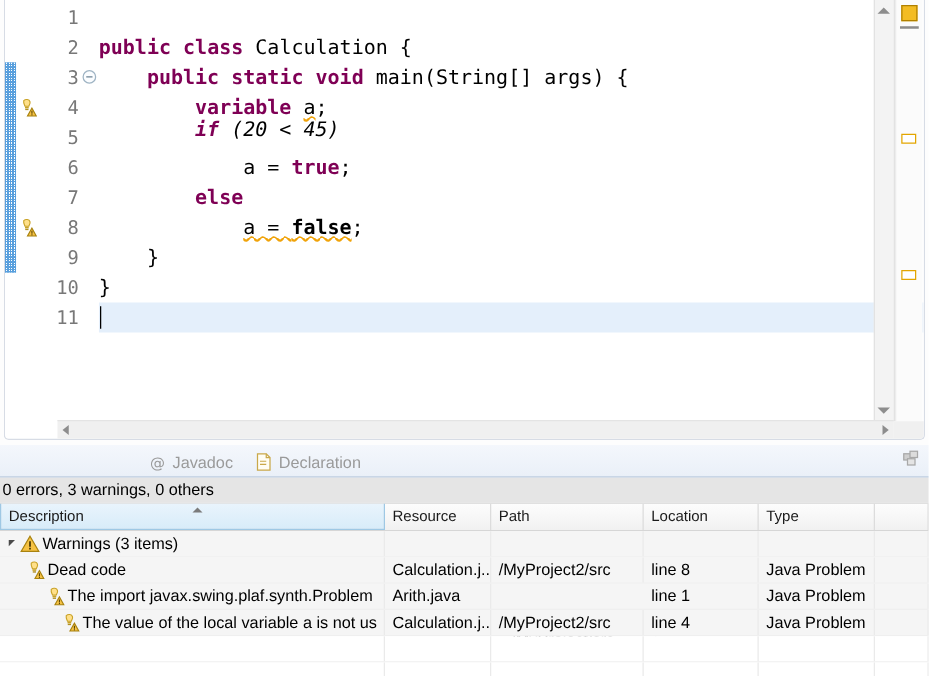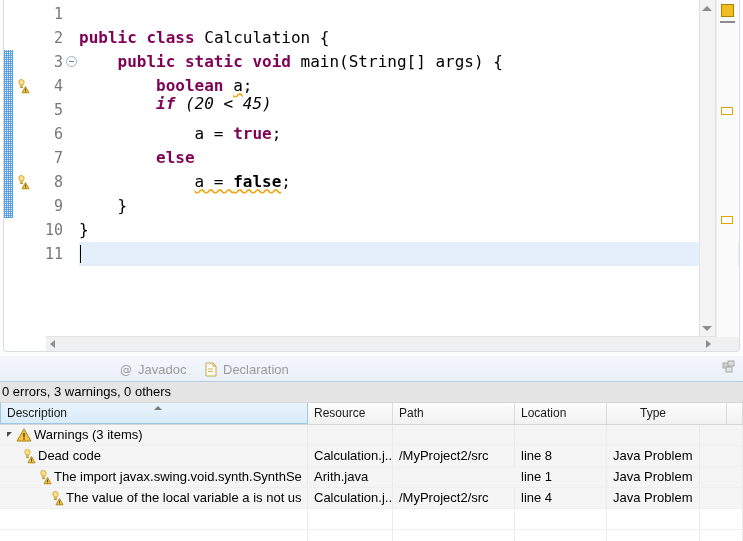--- a/index.html
+++ b/index.html
@@ -258,21 +258,21 @@
         </div>
 
       <div class="fold-col" id="foldcol">
           <div class="fold-marker" style="top: 56px;"></div>
         </div>
 
       <div class="code-col" id="codecol">
           <div class="code-line" style="top: 2px;">&nbsp;</div>
           <div class="code-line" style="top: 26px;"><span class="kw">public</span><span class="pl"> </span><span class="kw">class</span><span class="pl"> Calculation {</span></div>
           <div class="code-line" style="top: 50px;"><span class="pl">    </span><span class="kw">public</span><span class="pl"> </span><span class="kw">static</span><span class="pl"> </span><span class="kw">void</span><span class="pl"> main(String[] args) {</span></div>
-          <div class="code-line" style="top: 74px;"><span class="pl">        </span><span class="kw">boolean</span><span class="pl"> </span><span class="ident-warn">a</span><span class="pl">;</span></div>
+          <div class="code-line" style="top: 74px;"><span class="pl">        </span><span class="kw">variable</span><span class="pl"> </span><span class="ident-warn">a</span><span class="pl">;</span></div>
           <div class="code-line" style="top: 92px; font-style: italic;"><span class="pl">        </span><span class="kw">if</span><span class="pl"> (20 &lt; 45)</span></div>
           <div class="code-line" style="top: 122px;"><span class="pl">            a = </span><span class="kw">true</span><span class="pl">;</span></div>
           <div class="code-line" style="top: 146px;"><span class="pl">        </span><span class="kw">else</span></div>
           <div class="code-line" style="top: 170px;"><span class="pl">            </span><span class="ident-warn">a = </span><span class="kw ident-warn">false</span><span class="pl">;</span></div>
           <div class="code-line" style="top: 194px;"><span class="pl">    }</span></div>
           <div class="code-line" style="top: 218px;"><span class="pl">}</span></div>
           <div class="code-line current" style="top: 242px;">&nbsp;<span class="caret"></span></div>
         </div>
     </div>
 
@@ -325,21 +325,21 @@
       </div>
 
     <div class="summary">0 errors, 3 warnings, 0 others</div>
 
     <div class="ptable">
       <div class="thead" id="thead">
           <div class="th sorted" style="left: 0px; width: 308px;">Description<span class="sort-arrow"></span></div>
           <div class="th" style="left: 308px; width: 85px;">Resource</div>
           <div class="th" style="left: 393px; width: 122px;">Path</div>
           <div class="th" style="left: 515px; width: 92px;">Location</div>
-          <div class="th" style="left: 607px; width: 93px; margin-left: 27px;">Type</div>
+          <div class="th" style="left: 607px; width: 93px;">Type</div>
           <div class="th" style="left: 700px; width: 43px;"></div>
         </div>
       <div id="tbody">
           <div class="trow shade">
             <div class="cell desc" style="left: 0px; width: 308px;">
               <div class="desc-inner" style="padding-left: 4px;">
                 <span class="twisty"></span>
                 <span class="row-ico"><svg width="16" height="16" viewBox="0 0 16 16">
                     <path d="M8 2 L15 14 L1 14 Z" fill="#f6c244" stroke="#a8820f" stroke-width="1"></path>
                     <rect x="7.3" y="6" width="1.4" height="4.4" fill="#4a3a05"></rect>
@@ -378,21 +378,21 @@
             <div class="cell desc" style="left: 0px; width: 308px;">
               <div class="desc-inner" style="padding-left: 36px;">
                 <span class="row-ico"><svg width="16" height="16" viewBox="0 0 16 16">
                     <path d="M5 2.5 C6.6 1 9.4 1.4 10 3.4 C10.4 4.9 9.3 5.9 9 7 L6 7 C5.8 5.9 4.6 4.9 5 2.5 Z" fill="#ffe08a" stroke="#c9a227" stroke-width="0.9"></path>
                     <rect x="6" y="7.4" width="3" height="1.3" fill="#c9a227"></rect>
                     <rect x="6.2" y="9" width="2.6" height="1.1" fill="#b08f1f"></rect>
                     <path d="M11.5 8.5 L15 14.8 L8 14.8 Z" fill="#f6c244" stroke="#a8820f" stroke-width="0.9"></path>
                     <rect x="11.1" y="10.6" width="0.9" height="2.4" fill="#5c4708"></rect>
                     <rect x="11.1" y="13.4" width="0.9" height="0.9" fill="#5c4708"></rect>
                   </svg></span>
-                <span class="row-text">The import javax.swing.void.synth.SynthSe</span>
+                <span class="row-text">The import javax.swing.plaf.synth.Problem</span>
               </div>
             </div>
             <div class="cell" style="left: 308px; width: 85px;">Arith.java</div>
             <div class="cell" style="left: 403px; width: 122px; margin-top: 35px;">/MyProject/src</div>
             <div class="cell" style="left: 515px; width: 92px;">line 1</div>
             <div class="cell" style="left: 607px; width: 93px;">Java Problem</div>
             <div class="cell" style="left: 700px; width: 43px;"></div>
           </div>
           <div class="trow shade">
             <div class="cell desc" style="left: 0px; width: 308px;">

